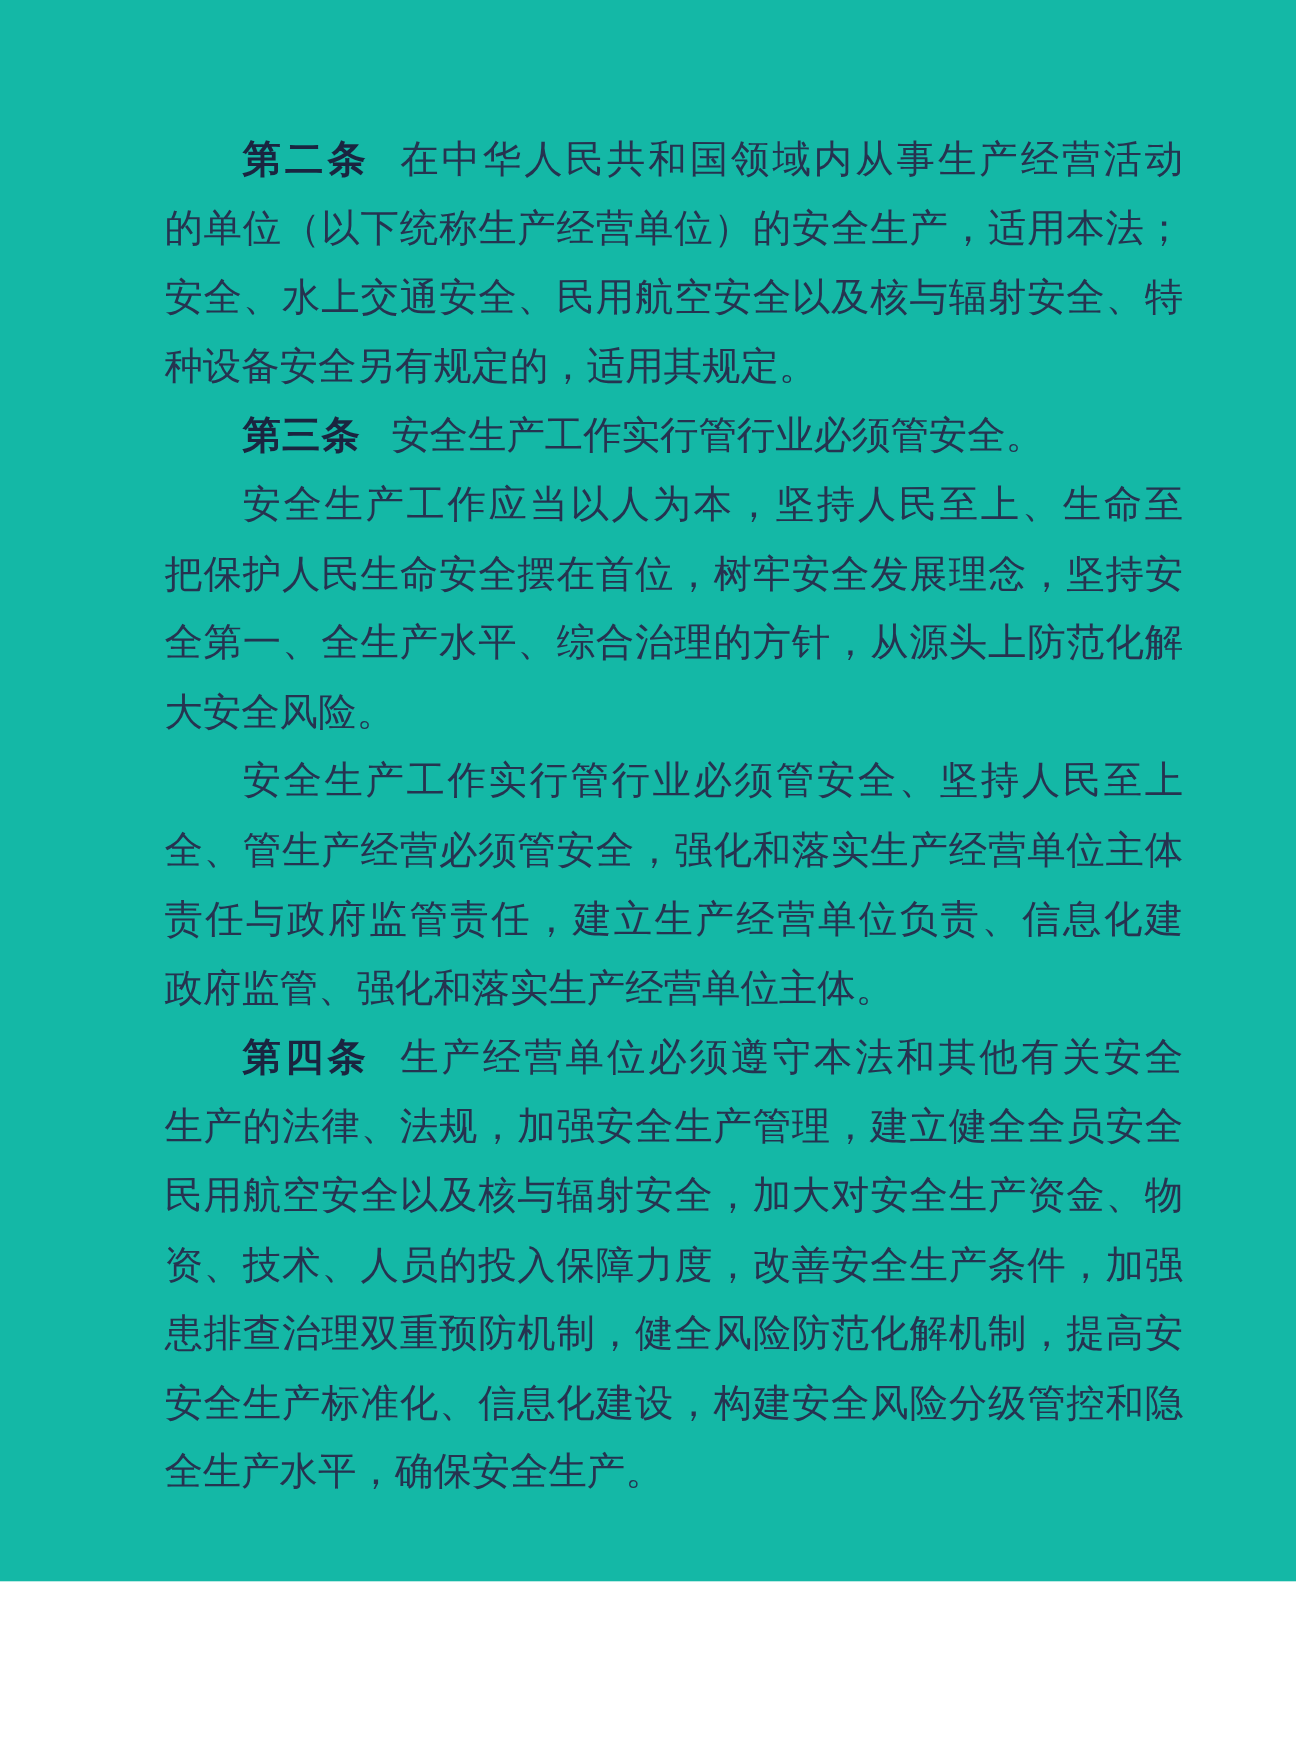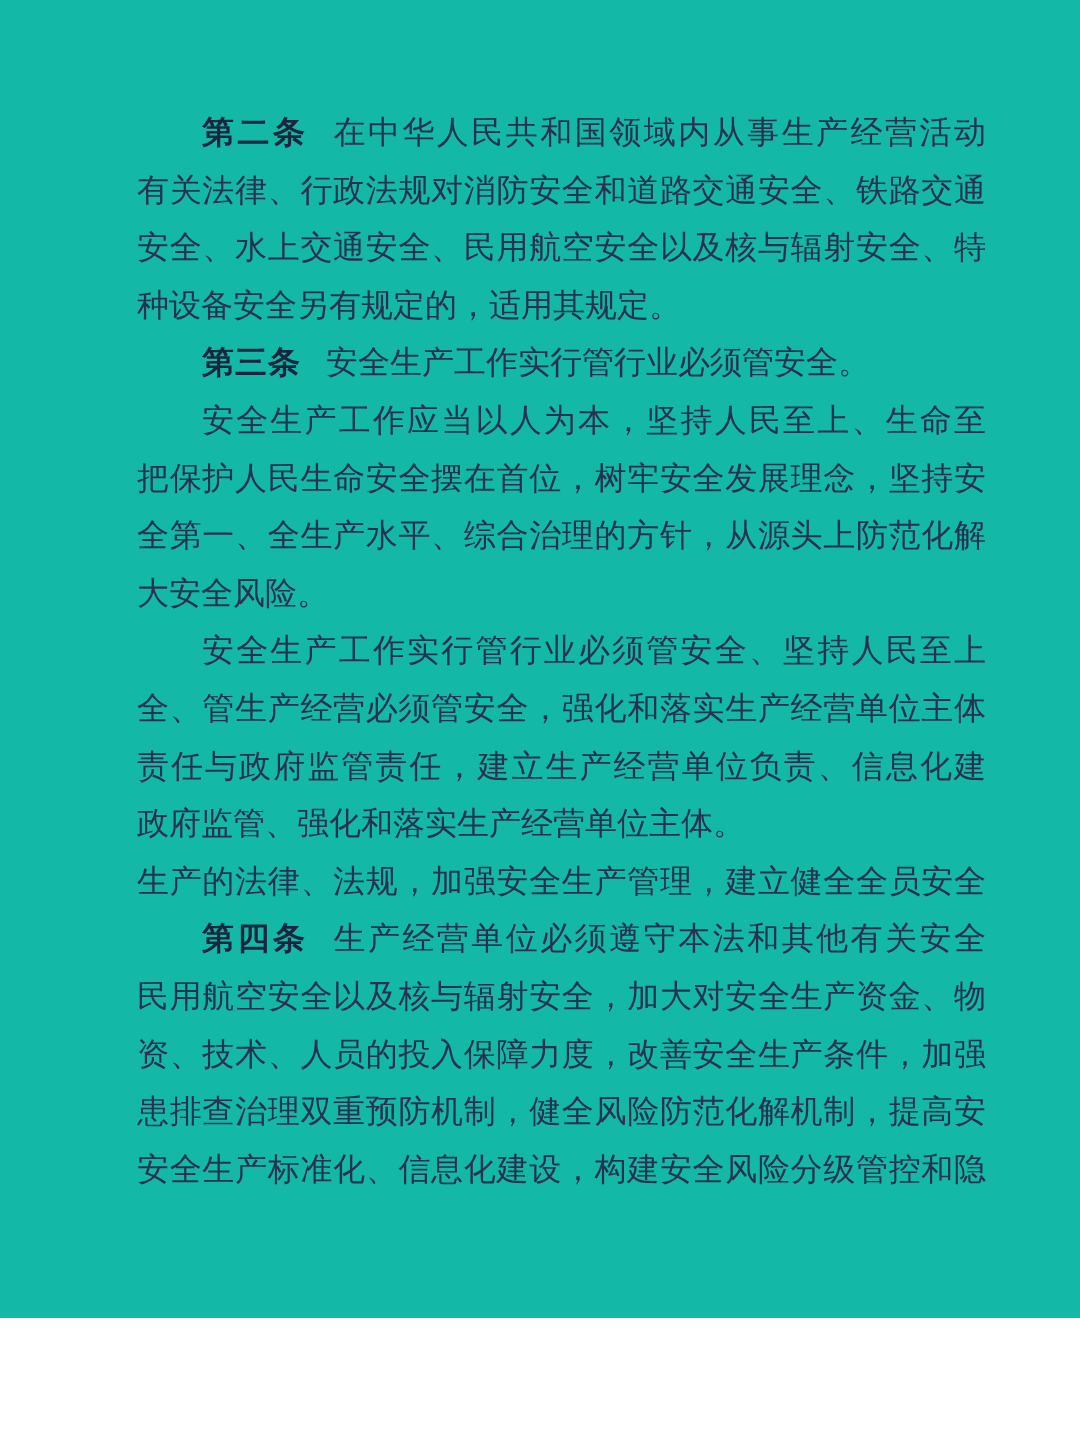--- a/index.html
+++ b/index.html
@@ -47,41 +47,42 @@
     letter-spacing: 1px;
   }
 </style>
 </head>
 <body>
 
 <div class="page">
   <div class="doc" id="doc">
       <div class="para">
         <div class="line indent stretch"><span class="art">第二条</span><span>在中华人民共和国领域内从事生产经营活动</span></div>
-        <div class="line stretch"><span>有关法律、行政法规对消防安全和道路交通安全、铁路交通</span></div>
+        <div class="line stretch"><span>的单位（以下统称生产经营单位）的安全生产，适用本法；</span></div>
         <div class="line stretch"><span>安全、水上交通安全、民用航空安全以及核与辐射安全、特</span></div>
         <div class="line"><span>种设备安全另有规定的，适用其规定。</span></div>
       </div>
       <div class="para">
         <div class="line indent"><span class="art">第三条</span><span>安全生产工作实行管行业必须管安全。</span></div>
       </div>
       <div class="para">
         <div class="line indent stretch"><span>安全生产工作应当以人为本，坚持人民至上、生命至上，</span></div>
         <div class="line stretch"><span>把保护人民生命安全摆在首位，树牢安全发展理念，坚持安</span></div>
         <div class="line stretch"><span>全第一、全生产水平、综合治理的方针，从源头上防范化解重</span></div>
         <div class="line"><span>大安全风险。</span></div>
       </div>
       <div class="para">
         <div class="line indent stretch"><span>安全生产工作实行管行业必须管安全、坚持人民至上</span></div>
         <div class="line stretch"><span>全、管生产经营必须管安全，强化和落实生产经营单位主体</span></div>
         <div class="line stretch"><span>责任与政府监管责任，建立生产经营单位负责、信息化建设、</span></div>
         <div class="line"><span>政府监管、强化和落实生产经营单位主体。</span></div>
       </div>
       <div class="para">
+        <div class="line indent stretch"><span class="art">第四条</span><span>生产经营单位必须遵守本法和其他有关安全</span></div>
         <div class="line stretch"><span>生产的法律、法规，加强安全生产管理，建立健全全员安全</span></div>
-        <div class="line indent stretch"><span class="art">第四条</span><span>生产经营单位必须遵守本法和其他有关安全</span></div>
         <div class="line stretch"><span>民用航空安全以及核与辐射安全，加大对安全生产资金、物</span></div>
         <div class="line stretch"><span>资、技术、人员的投入保障力度，改善安全生产条件，加强</span></div>
         <div class="line stretch"><span>患排查治理双重预防机制，健全风险防范化解机制，提高安</span></div>
         <div class="line stretch"><span>安全生产标准化、信息化建设，构建安全风险分级管控和隐</span></div>
+        <div class="line"><span>全生产水平，确保安全生产。</span></div>
       </div>
     </div>
 </div>
 
 </body></html>

